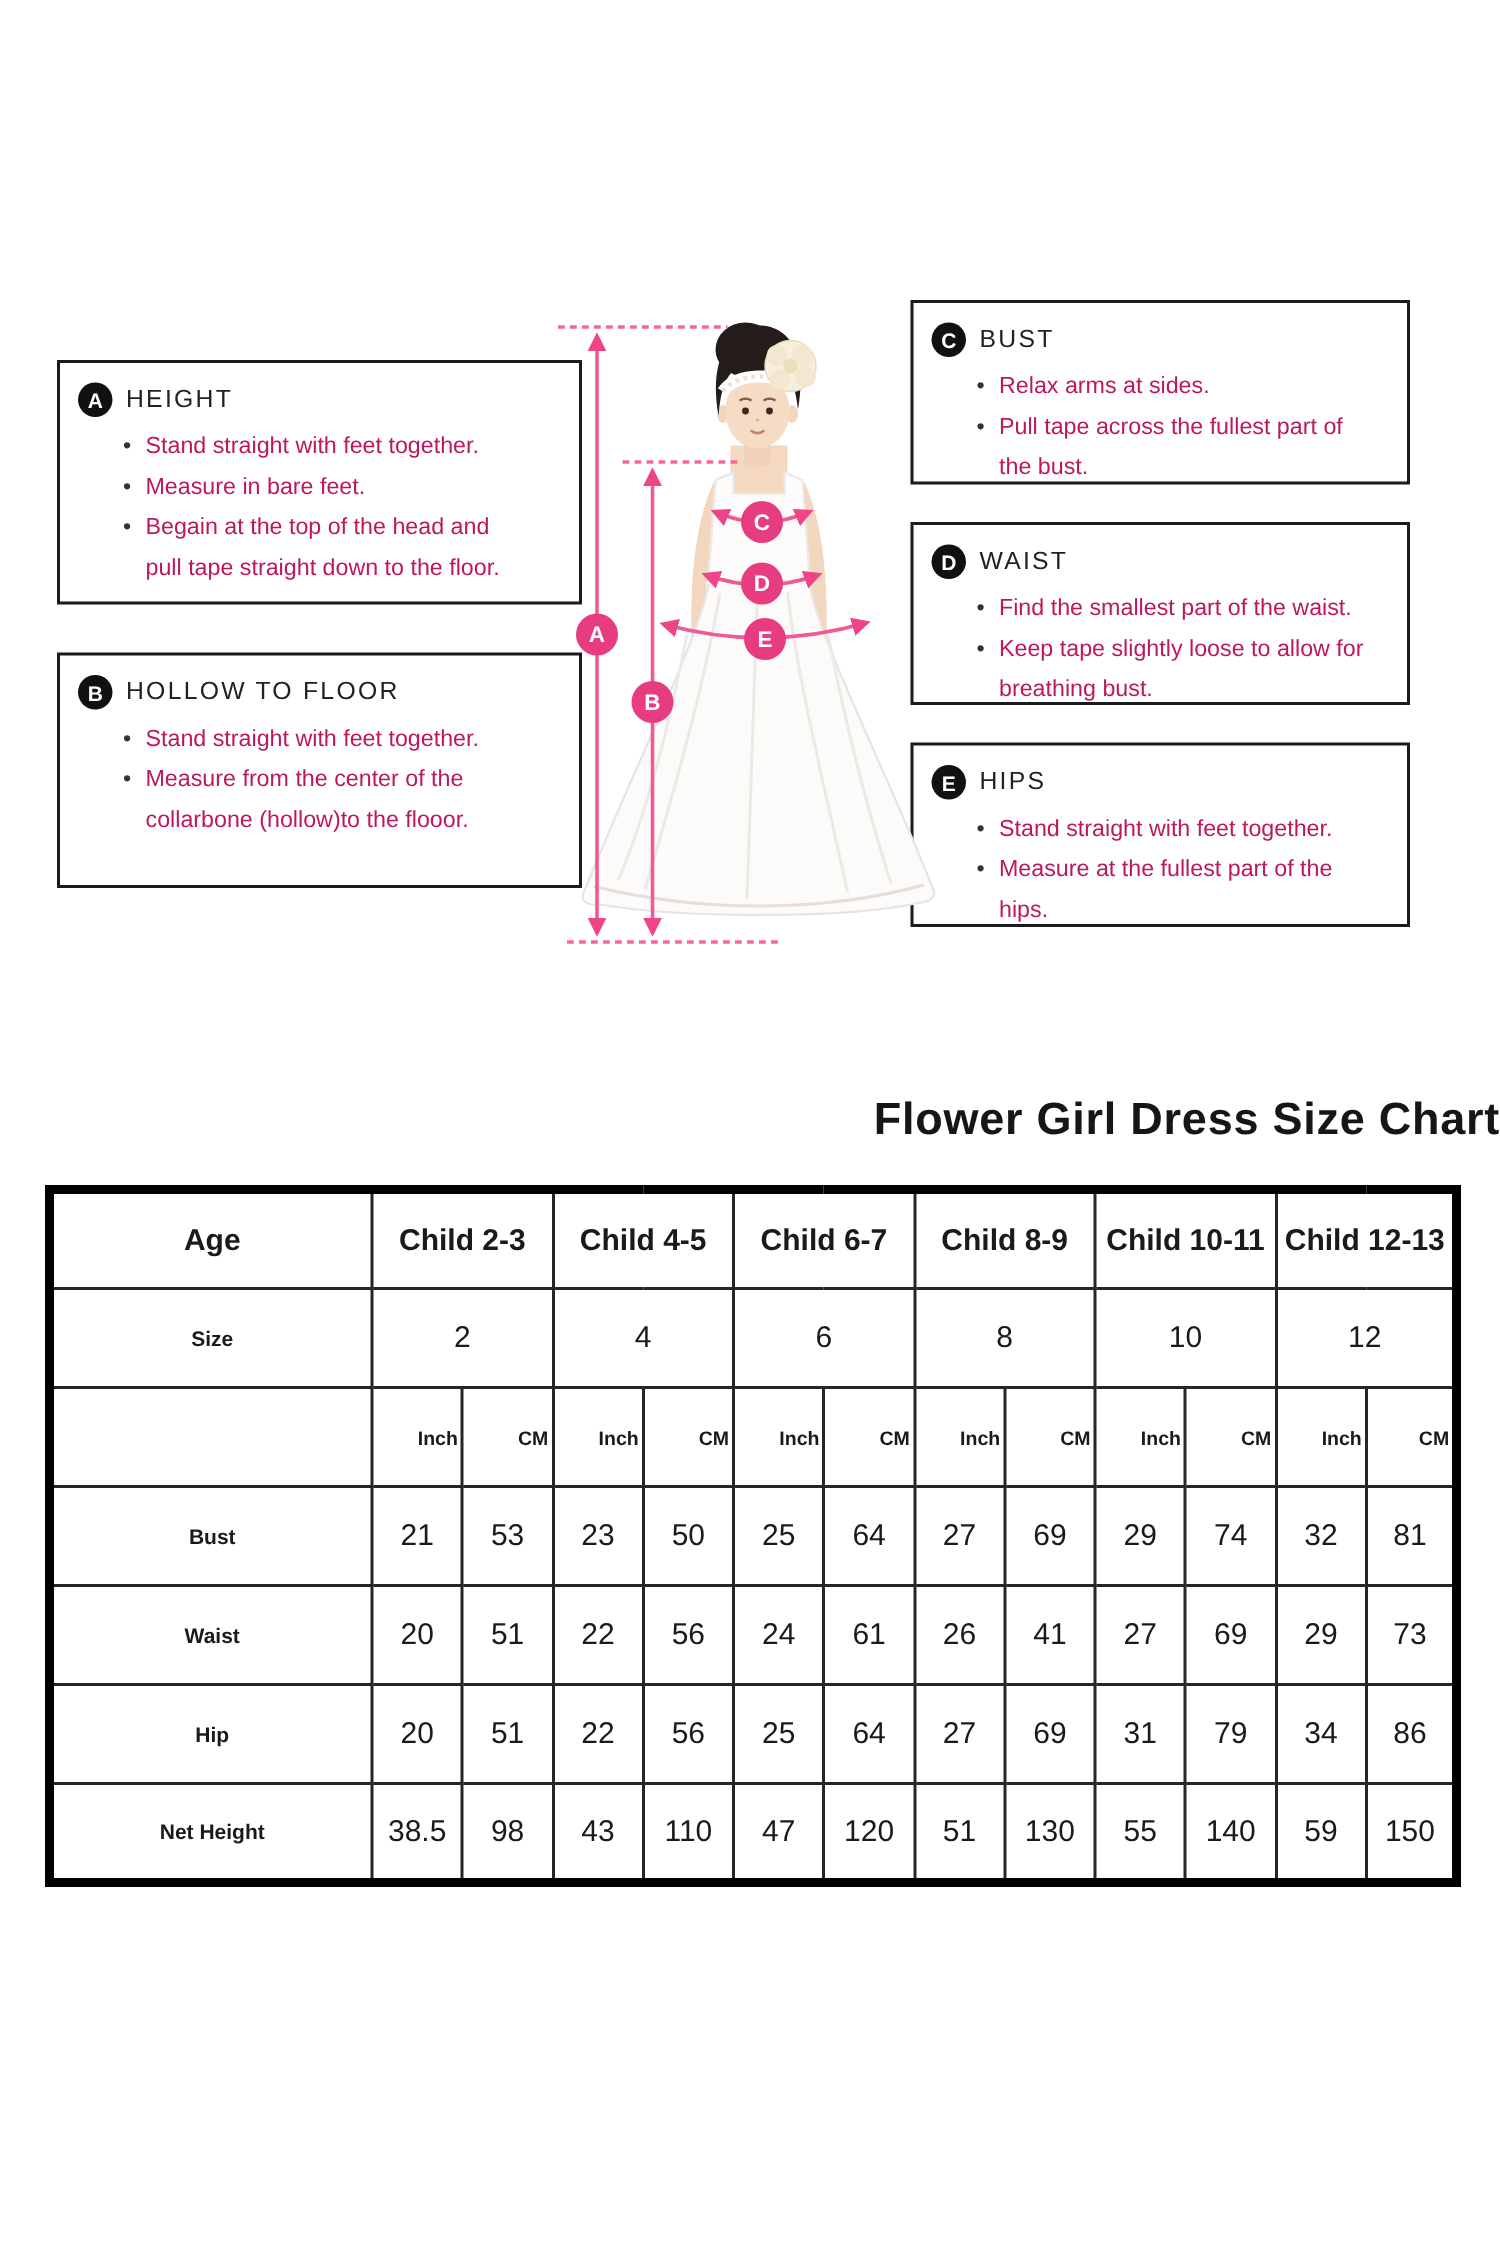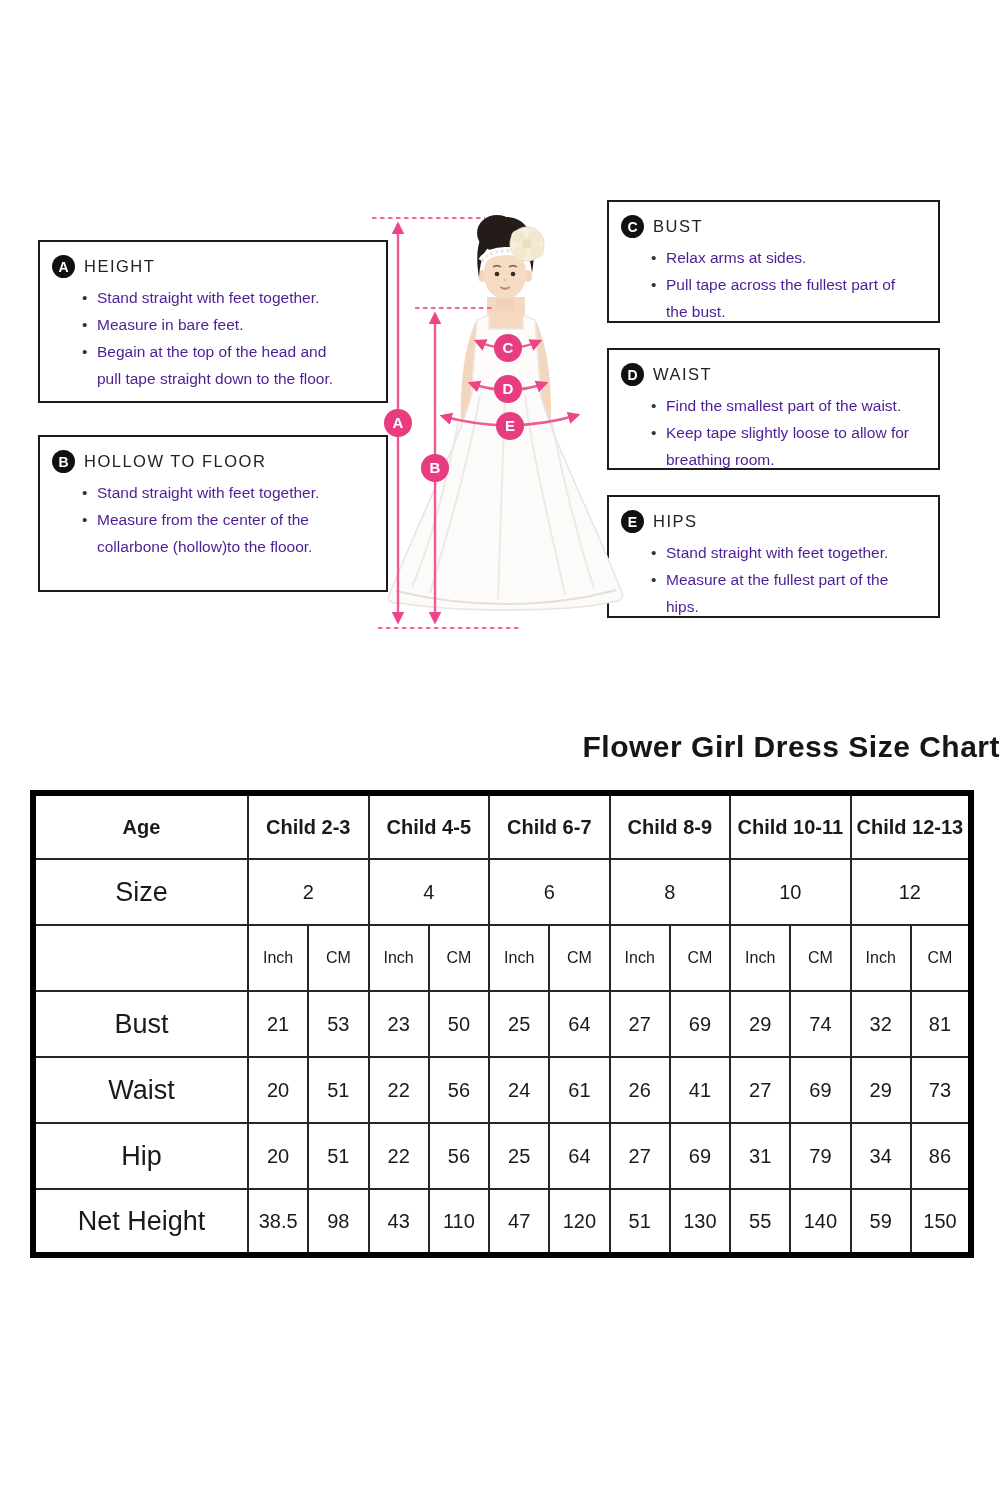--- a/index.html
+++ b/index.html
@@ -16,38 +16,38 @@
   .gbox-d { left:607px; top:348px; width:333px; height:122px; }
   .gbox-e { left:607px; top:495px; width:333px; height:123px; }
   .gbox-head { display:flex; align-items:center; gap:9px; }
   .letter-badge { display:inline-flex; align-items:center; justify-content:center;
     width:23px; height:23px; border-radius:50%; background:#111; color:#fff;
     font-size:14px; font-weight:bold; flex:0 0 auto; }
   .gbox-title { font-size:16.5px; letter-spacing:1.5px; color:#222; }
   .gbox ul { list-style:none; margin:6px 0 0 30px; }
   .gbox-a ul, .gbox-b ul { width:265px; }
   .gbox-c ul, .gbox-d ul, .gbox-e ul { width:268px; }
-  .gbox li { position:relative; padding-left:15px; font-size:15.5px; line-height:27px; color:#4c1d95; }
+  .gbox li { position:relative; padding-left:15px; font-size:15.5px; line-height:27px; color:#be185d; }
   .gbox li::before { content:"\2022"; position:absolute; left:0; top:0; color:#333; }
 
   .figure-svg { position:absolute; left:360px; top:195px; width:290px; height:465px; }
   .pline { stroke:#ef5a94; stroke-width:2.4; fill:none; }
   .dashline { stroke:#f2679e; stroke-width:2.2; fill:none; stroke-dasharray:4.5 3.5; }
   .mcircle { fill:#e73c80; }
   .mletter { fill:#ffffff; font-size:15px; font-weight:bold; font-family:"Liberation Sans",sans-serif; text-anchor:middle; }
   .streak { stroke:#edeae6; stroke-width:2; fill:none; }
 
   
   .chart-title { margin-top:30px; text-align:right; font-size:30px; font-weight:bold; color:#161616; letter-spacing:0.5px; }
   table.size-table { border-collapse:collapse; margin:26px 0 0 30px; width:938px; table-layout:fixed; }
   .size-table td, .size-table th { border:2px solid #262626; text-align:center; vertical-align:middle;
     font-size:20px; color:#1a1a1a; height:66px; padding:0 2px; overflow:hidden; }
   .size-table .hdr { font-weight:bold; font-size:20px; }
-  .size-table .lbl { font-weight:normal; font-size:27px; }
-  .size-table .unit { font-size:16px; font-weight:normal; }
+  .size-table .lbl { font-weight:bold; font-size:14px; }
+  .size-table .unit { font-size:13px; font-weight:bold;text-align:right; }
   .size-table .num { font-weight:normal; font-size:20px; }
   .size-table { border:6px solid #000000; }
 </style>
 </head>
 <body>
 
 <div class="page">
 
   <div class="guide">
 
@@ -85,21 +85,21 @@
       </ul>
     </div>
 
     <div class="gbox gbox-d">
       <div class="gbox-head">
         <span class="letter-badge">D</span>
         <span class="gbox-title">WAIST</span>
       </div>
       <ul>
         <li>Find the smallest part of the waist.</li>
-        <li>Keep tape slightly loose to allow for breathing room.</li>
+        <li>Keep tape slightly loose to allow for breathing bust.</li>
       </ul>
     </div>
 
     <div class="gbox gbox-e">
       <div class="gbox-head">
         <span class="letter-badge">E</span>
         <span class="gbox-title">HIPS</span>
       </div>
       <ul>
         <li>Stand straight with feet together.</li>

